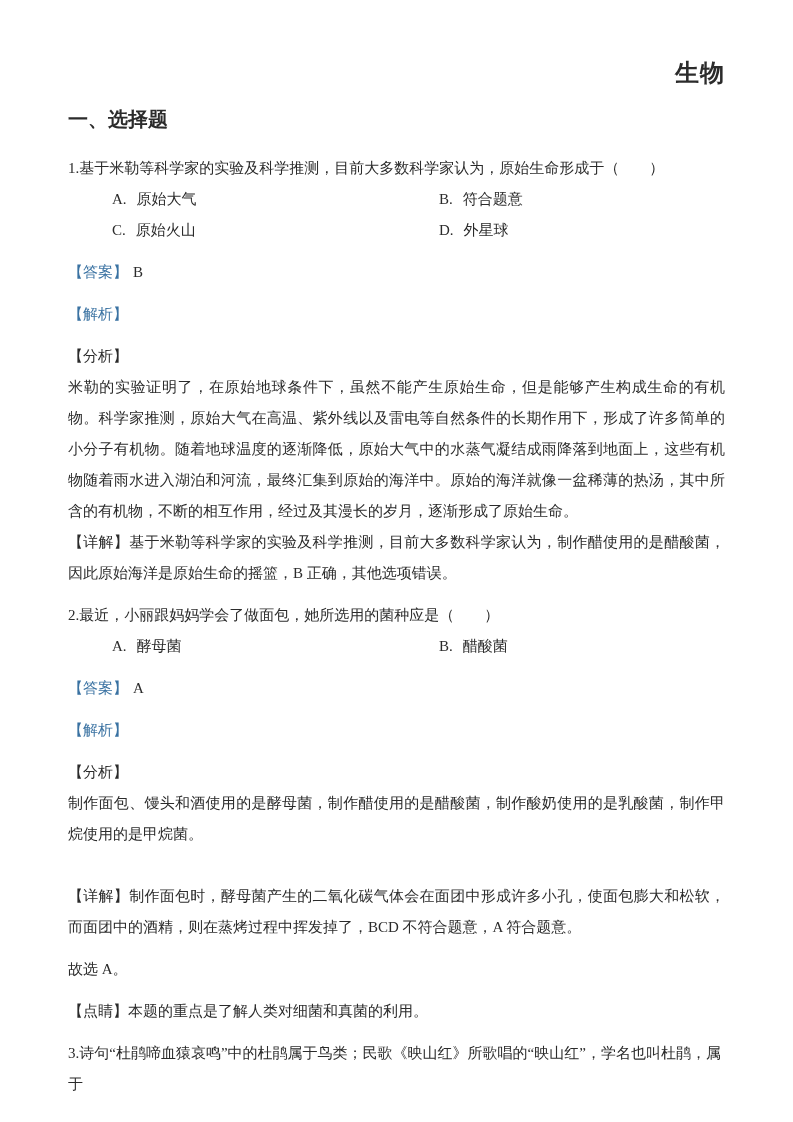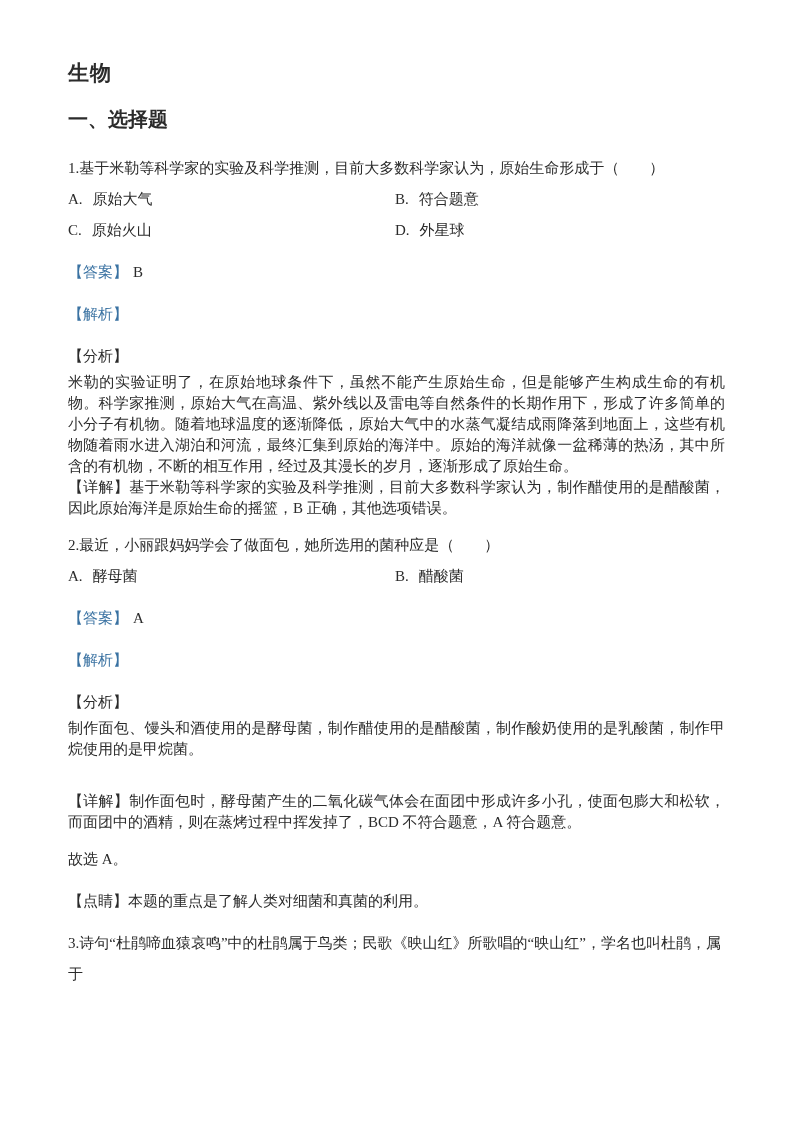--- a/index.html
+++ b/index.html
@@ -6,39 +6,40 @@
   html, body { background: #ffffff; }
   body {
     width: 793px;
     height: 1122px;
     font-family: "Liberation Serif", "DejaVu Serif", serif;
     color: #2b2b2b;
     overflow: hidden;
   }
   .page { padding: 56px 68px 0 68px; font-size: 15px; }
   .doc-title {
-    text-align: left;
-    font-size: 21px;
+    text-align: right;
+    font-size: 24px;
     font-weight: 700;
     line-height: 34px;
     letter-spacing: 1px;
   }
   .section-heading {
     font-size: 20px;
     font-weight: 700;
     line-height: 26px;
     margin-top: 16px;
   }
   .line { line-height: 31px; margin-top: 11px; }
   .first-after-heading { margin-top: 21px; }
-  .para { line-height: 21px; text-align: justify; }
+  .para { line-height: 31px; text-align: justify; }
   .options-row {
     display: grid;
     grid-template-columns: 327px 1fr;
     line-height: 31px;
+    margin-left: 44px;
   }
   .opt-label { display: inline-block; margin-right: 10px; }
   .blue { color: var(--label-blue, #3a72a2); }
   .ans-value { margin-left: 5px; }
   .blank-line { height: 31px; }
 </style>
 </head>
 <body style="color: rgb(43, 43, 43);">
 
 <div class="page">

